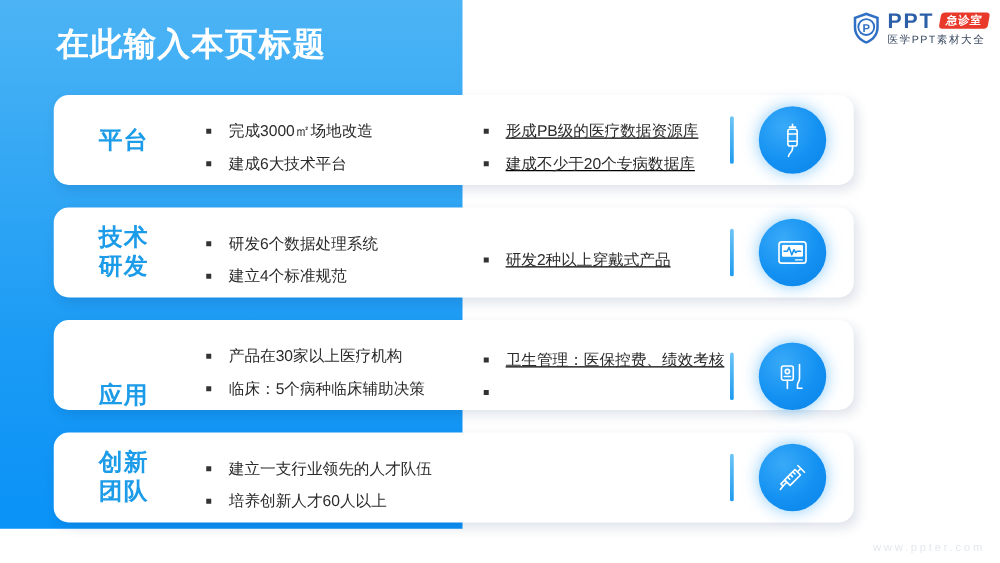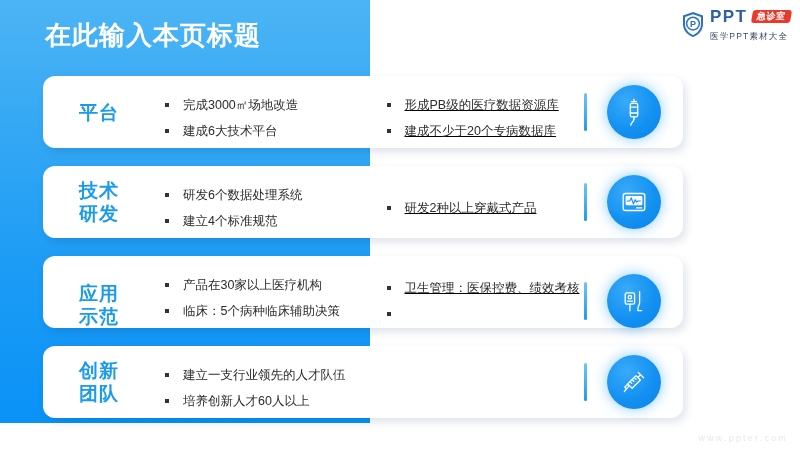--- a/index.html
+++ b/index.html
@@ -50,21 +50,21 @@
   #logo .shield {
     position: relative;
     width: 24px;
     height: 27px;
   }
   #logo .shield svg { display: block; }
   #logo .logotext {
     display: flex;
     flex-direction: column;
     justify-content: center;
-    gap: 6px;
+    gap: 1px;
   }
   #logo .row1 {
     display: flex;
     align-items: center;
     gap: 4px;
   }
   #logo .ppt {
     font-size: 17px;
     font-weight: bold;
     color: #2b5fa8;
@@ -290,21 +290,20 @@
           <path d="M8.2 14 h2.6 l1.5 -3.1 l2.1 6 l1.8 -4.2 l1.4 2.4 l1.2 -1.1 h2.6" stroke="#1391f2" stroke-width="1.2" fill="none"></path>
           <path d="M17.4 20.9 h5.4" stroke-width="1.1"></path>
         </svg>
       </div>
     </div>
   </div>
 
   <div class="card c3">
     <div class="cat">
       <div>应用</div>
-      <div>示范</div>
     </div>
     <div class="cols">
       <div class="col left">
         <div class="bullet">
           <span class="dot"></span>
           <span>产品在30家以上医疗机构</span>
         </div>
         <div class="bullet">
           <span class="dot"></span>
           <span>临床：5个病种临床辅助决策</span>

